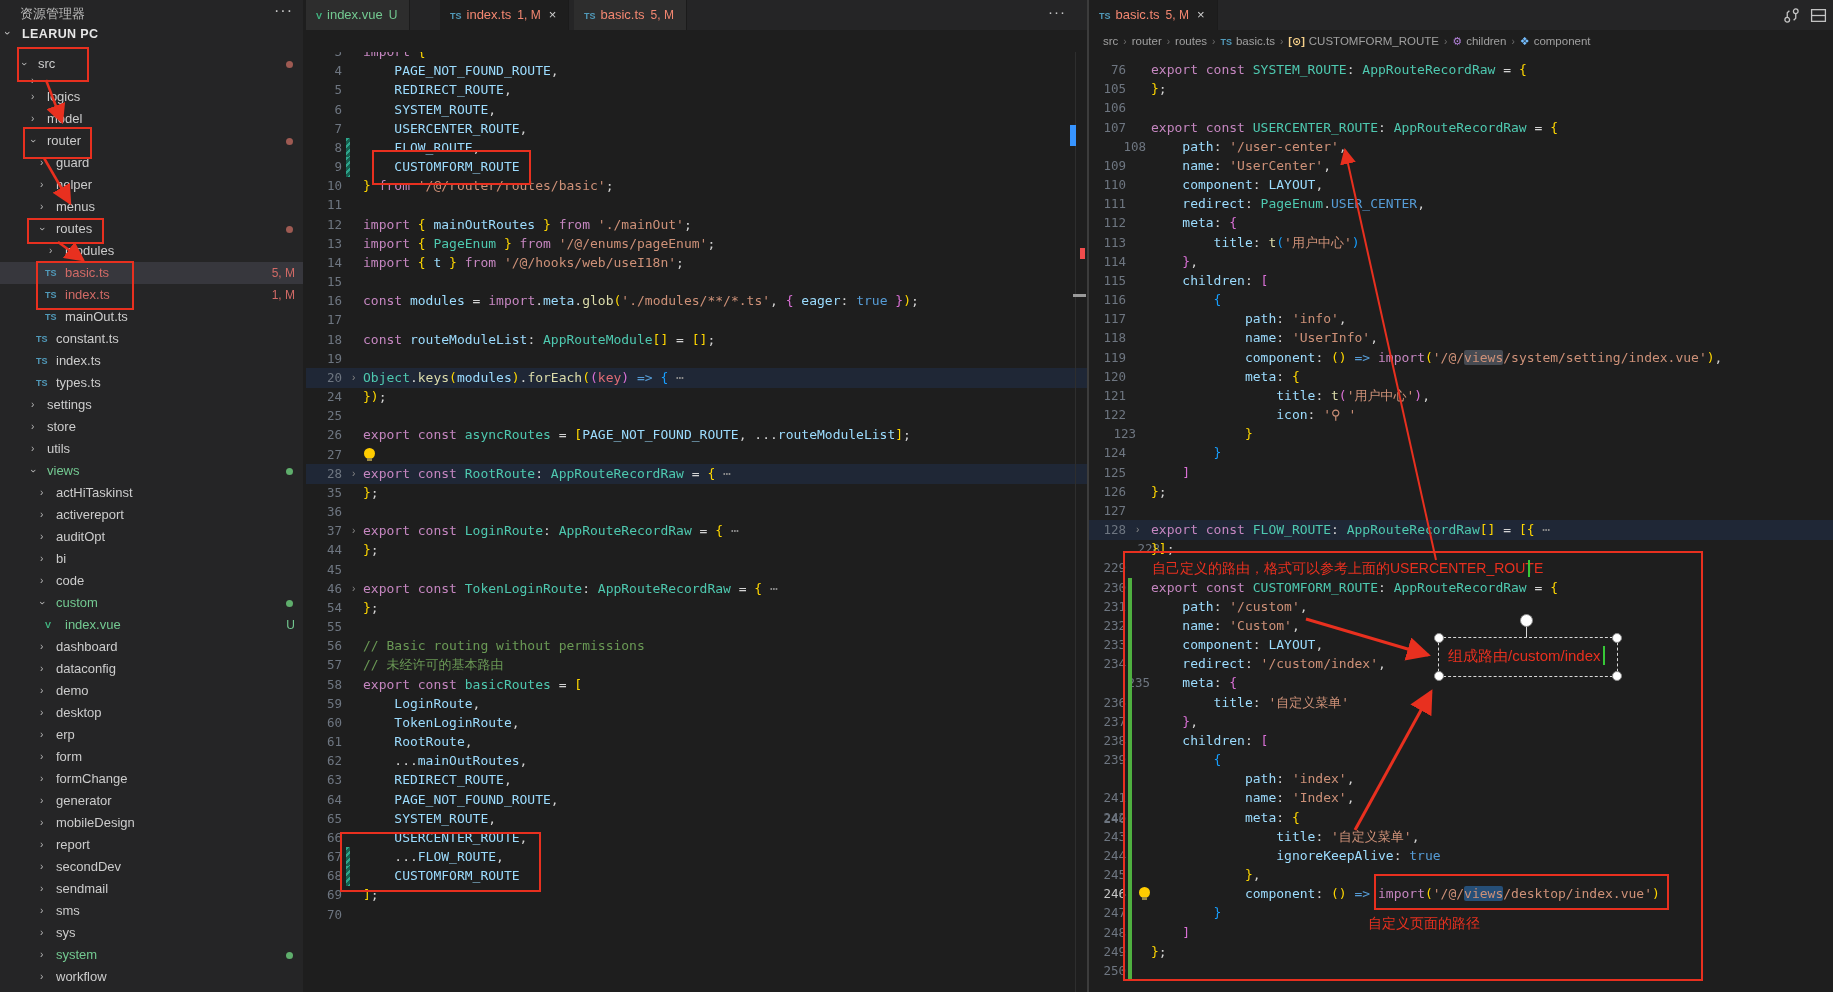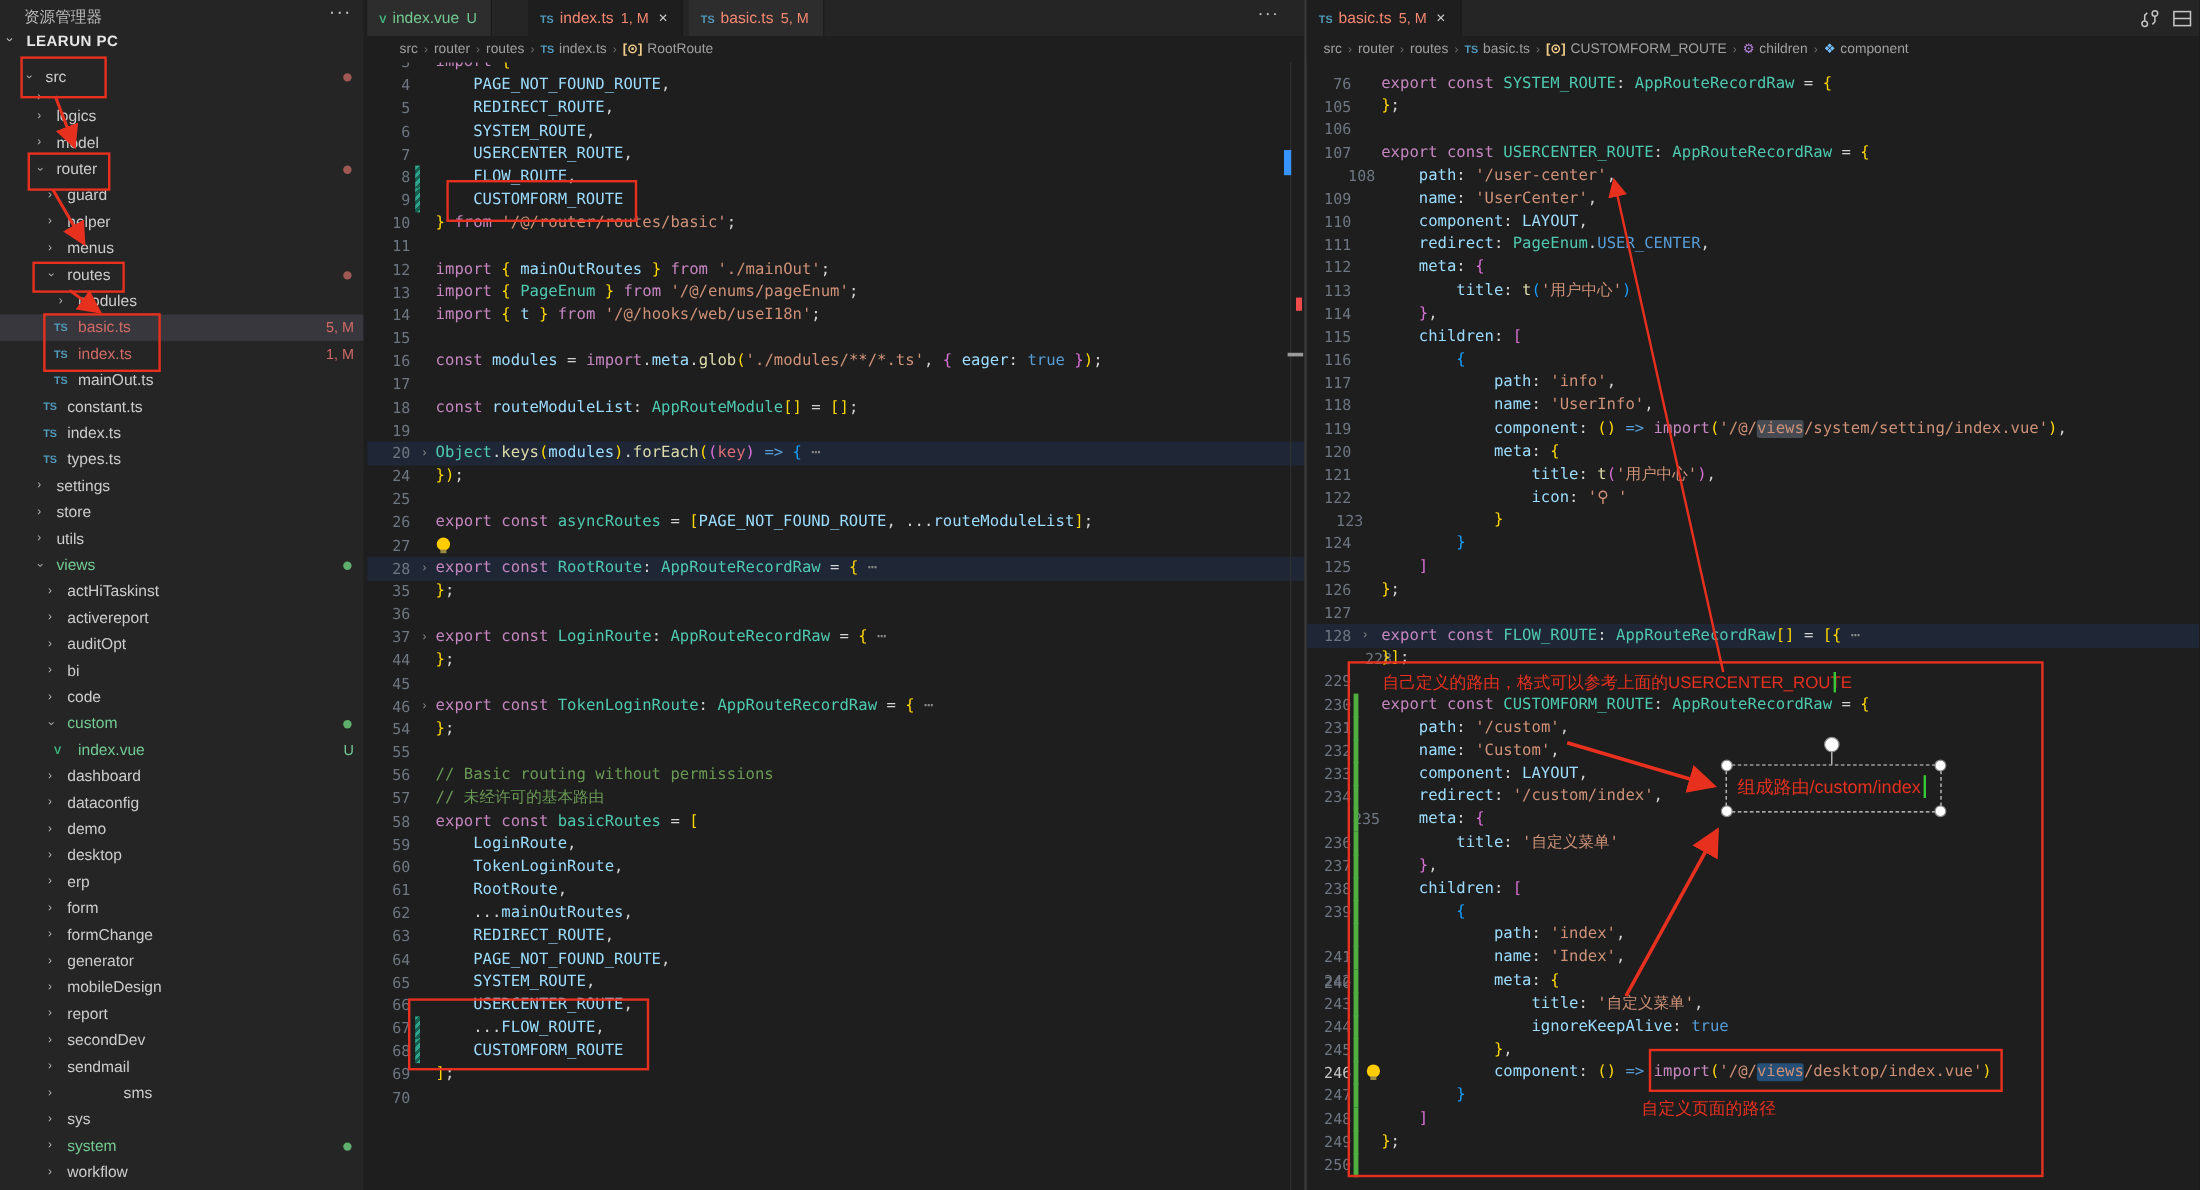--- a/index.html
+++ b/index.html
@@ -231,21 +231,21 @@
         <div class="row" style="top: 856px;">
           <span class="chev" style="left: 40px;">›</span>
           <span class="lbl" style="left: 56px;">secondDev</span>
         </div>
         <div class="row" style="top: 878px;">
           <span class="chev" style="left: 40px;">›</span>
           <span class="lbl" style="left: 56px;">sendmail</span>
         </div>
         <div class="row" style="top: 900px;">
           <span class="chev" style="left: 40px;">›</span>
-          <span class="lbl" style="left: 56px; margin-left: 47px;">sms</span>
+          <span class="lbl" style="left: 56px;">sms</span>
         </div>
         <div class="row" style="top: 922px;">
           <span class="chev" style="left: 40px;">›</span>
           <span class="lbl" style="left: 56px;">sys</span>
         </div>
         <div class="row" style="top: 944px;">
           <span class="chev" style="left: 40px;">›</span>
           <span class="lbl" style="left: 56px; color: rgb(115, 201, 145);">system</span>
           <span class="dot" style="background: rgb(95, 174, 108);"></span>
         </div>
@@ -256,21 +256,20 @@
       </div>
   </div>
 
   <div class="group" id="grp-mid" style="left:306px;width:781px;">
     <div class="tabbar">
         <div class="tab" style="left: 0px; padding-right: 12px;"><span class="ticon" style="color: rgb(65, 184, 131);">V</span><span style="color: rgb(115, 201, 145);">index.vue</span><span class="deco" style="color: rgb(115, 201, 145);">U</span></div>
         <div class="tab active" style="left: 134px; padding-right: 12px;"><span class="ticon" style="color: rgb(81, 154, 186);">TS</span><span style="color: rgb(244, 135, 113);">index.ts</span><span class="deco" style="color: rgb(244, 135, 113);">1, M</span><span class="close">×</span></div>
         <div class="tab" style="left: 268px; padding-right: 12px;"><span class="ticon" style="color: rgb(81, 154, 186);">TS</span><span style="color: rgb(244, 135, 113);">basic.ts</span><span class="deco" style="color: rgb(244, 135, 113);">5, M</span></div>
       </div>
     <div class="tabmore" style="left:742px;">···</div>
-    <div class="crumbs" style="padding-left:27px;"><span>src</span><span class="sep">›</span><span>router</span><span class="sep">›</span><span>routes</span><span class="sep">›</span><span class="cic" style="color: rgb(81, 154, 186);">TS</span><span>index.ts</span><span class="sep">›</span><span class="cic" style="color: rgb(245, 208, 138); font-size: 11px;">[⊙]</span><span>RootRoute</span></div>
     <div class="code-area">
         <div class="ln" style="left: 0px; top: -10px; width: 36px;">3</div>
         <div class="cl" style="left: 57px; top: -10px;"><span class="tk-k">import </span><span class="tk-b">{</span></div>
         <div class="ln" style="left: 0px; top: 9.17px; width: 36px;">4</div>
         <div class="cl" style="left: 57px; top: 9.17px;"><span class="tk-v">    PAGE_NOT_FOUND_ROUTE</span><span class="tk-p">,</span></div>
         <div class="ln" style="left: 0px; top: 28.34px; width: 36px;">5</div>
         <div class="cl" style="left: 57px; top: 28.34px;"><span class="tk-v">    REDIRECT_ROUTE</span><span class="tk-p">,</span></div>
         <div class="ln" style="left: 0px; top: 47.51px; width: 36px;">6</div>
         <div class="cl" style="left: 57px; top: 47.51px;"><span class="tk-v">    SYSTEM_ROUTE</span><span class="tk-p">,</span></div>
         <div class="ln" style="left: 0px; top: 66.68px; width: 36px;">7</div>

